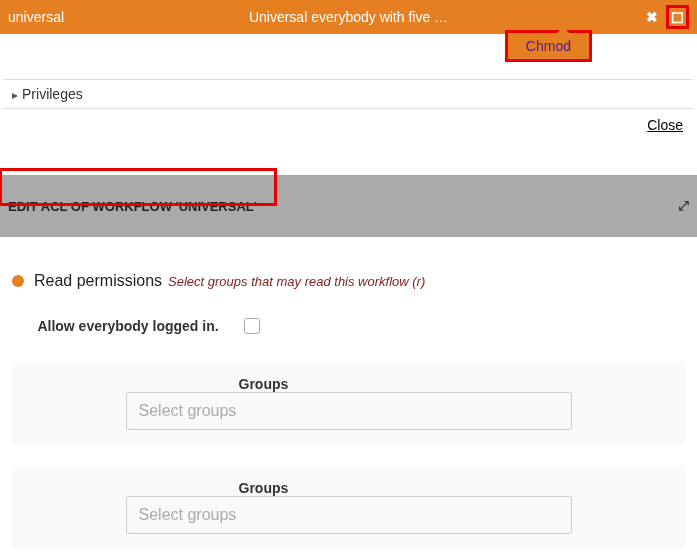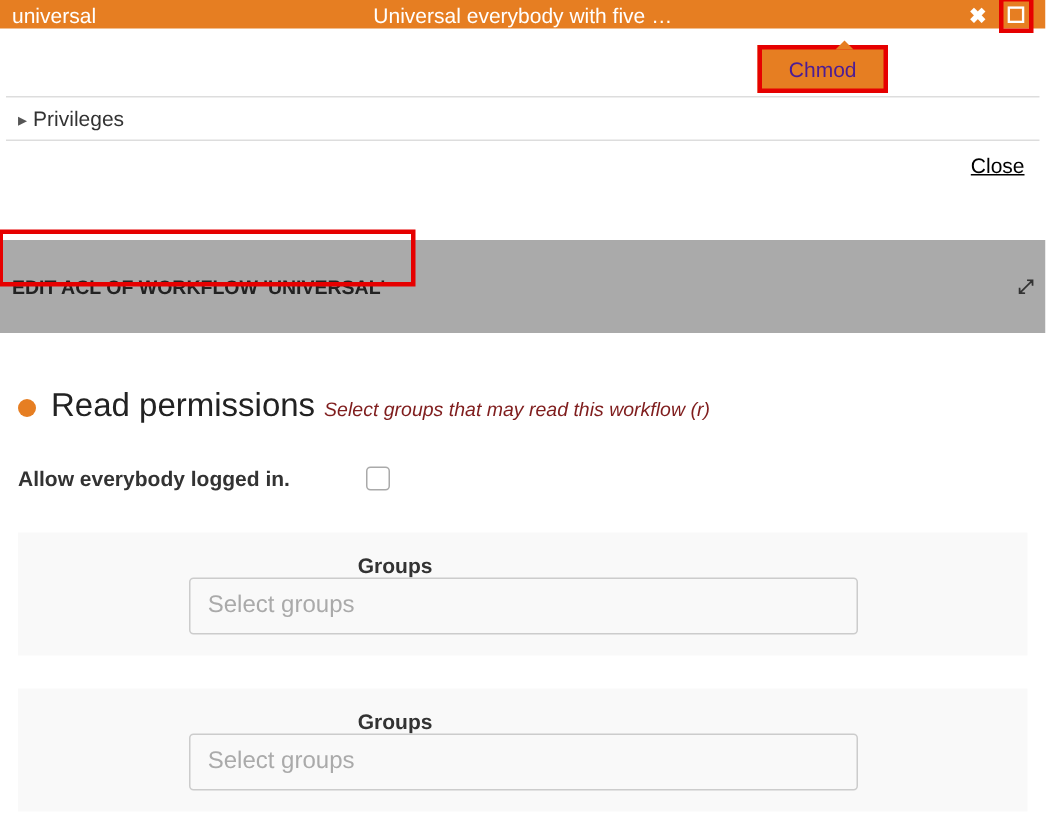--- a/index.html
+++ b/index.html
@@ -7,21 +7,21 @@
       margin: 0;
       font-family: Arial, sans-serif;
       background: #fff;
       font-size: 14px;
       color: #333;
       width: 697px;
     }
     .titlebar {
       background: #e67e22;
       color: #fff;
-      height: 19px;
+      height: 34px;
       display: flex;
       align-items: center;
       padding: 0 8px;
       position: relative;
     }
     .titlebar-center {
       position: absolute;
       left: 0;
       right: 0;
       text-align: center;
@@ -125,32 +125,33 @@
       width: 12px;
       height: 12px;
       border-radius: 50%;
       background: #e67e22;
       display: inline-block;
       margin-right: 4px;
       position: relative;
       top: 1px;
     }
     .section-title {
-      font-size: 22px;
+      font-size: 16px;
       color: #222;
     }
     .section-sub {
       font-style: italic;
       font-size: 13px;
       color: #7f1d1d;
     }
     .field-row {
       display: flex;
       align-items: center;
       margin-top: 28px;
+      text-align: center;
     }
     .field-label {
       width: 232px;
       font-weight: bold;
       color: #333;
       font-size: 14px;
     }
     .checkbox {
       width: 16px;
       height: 16px;

